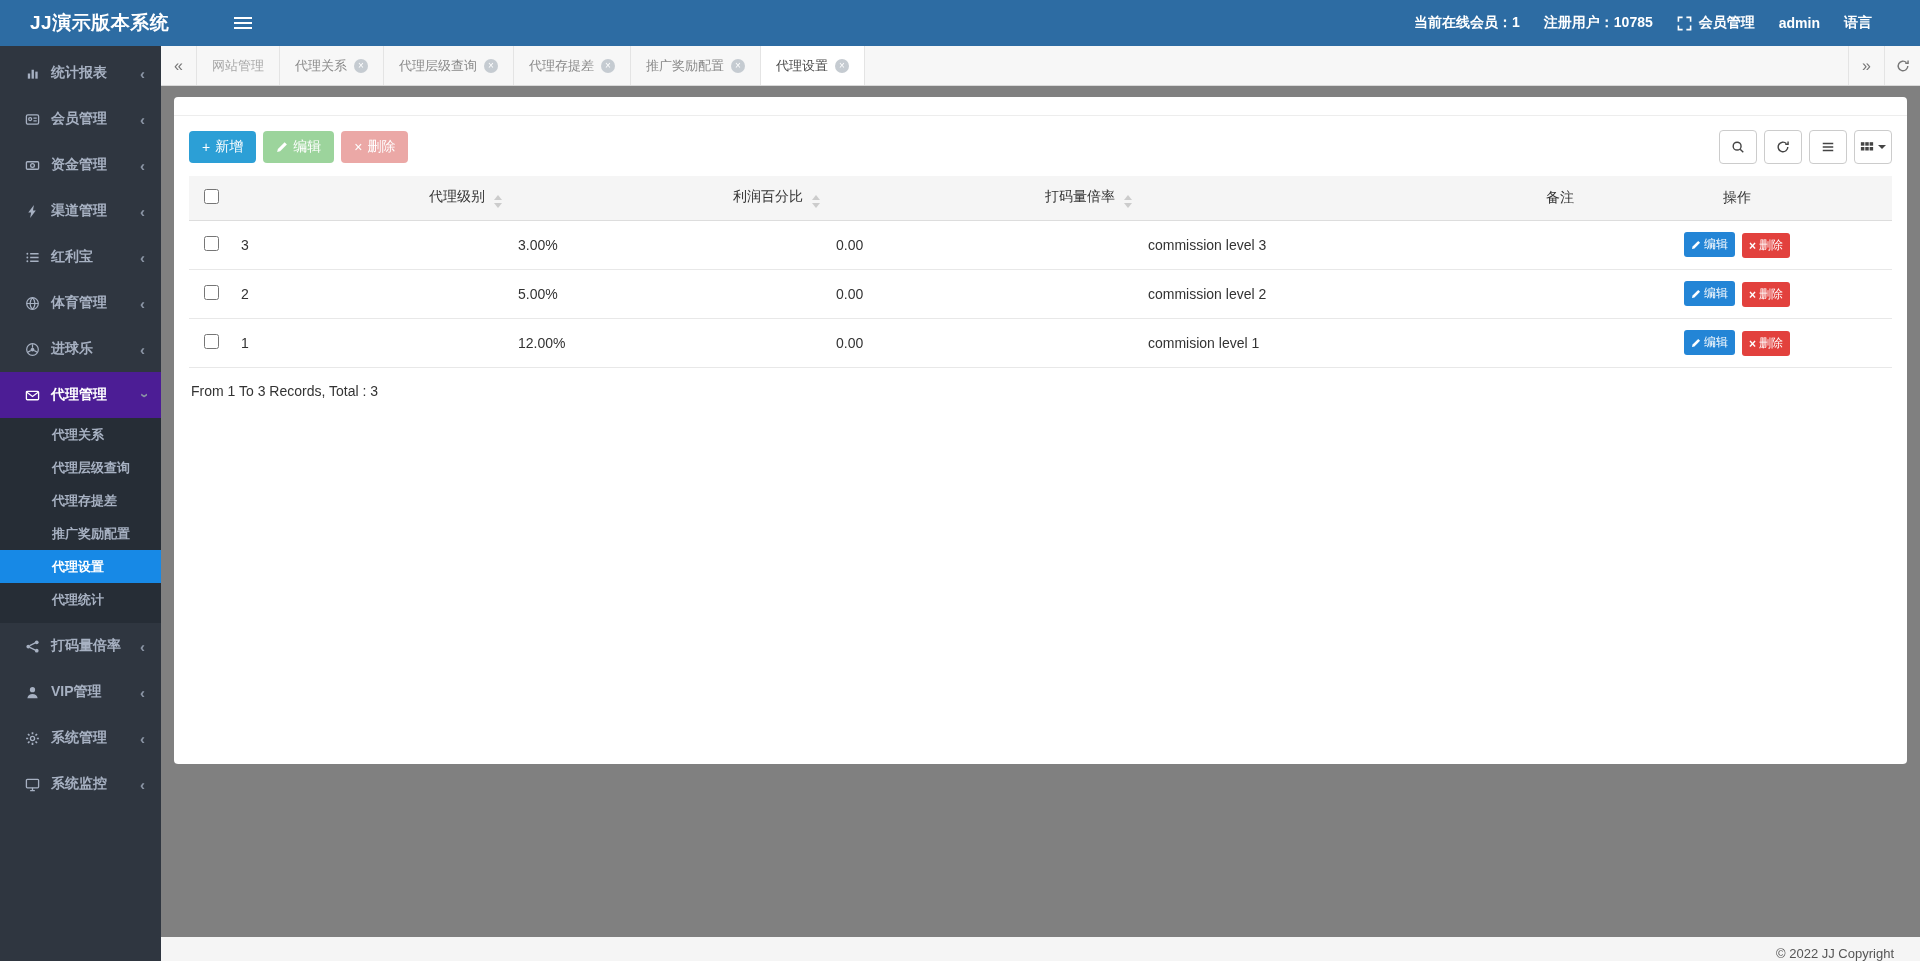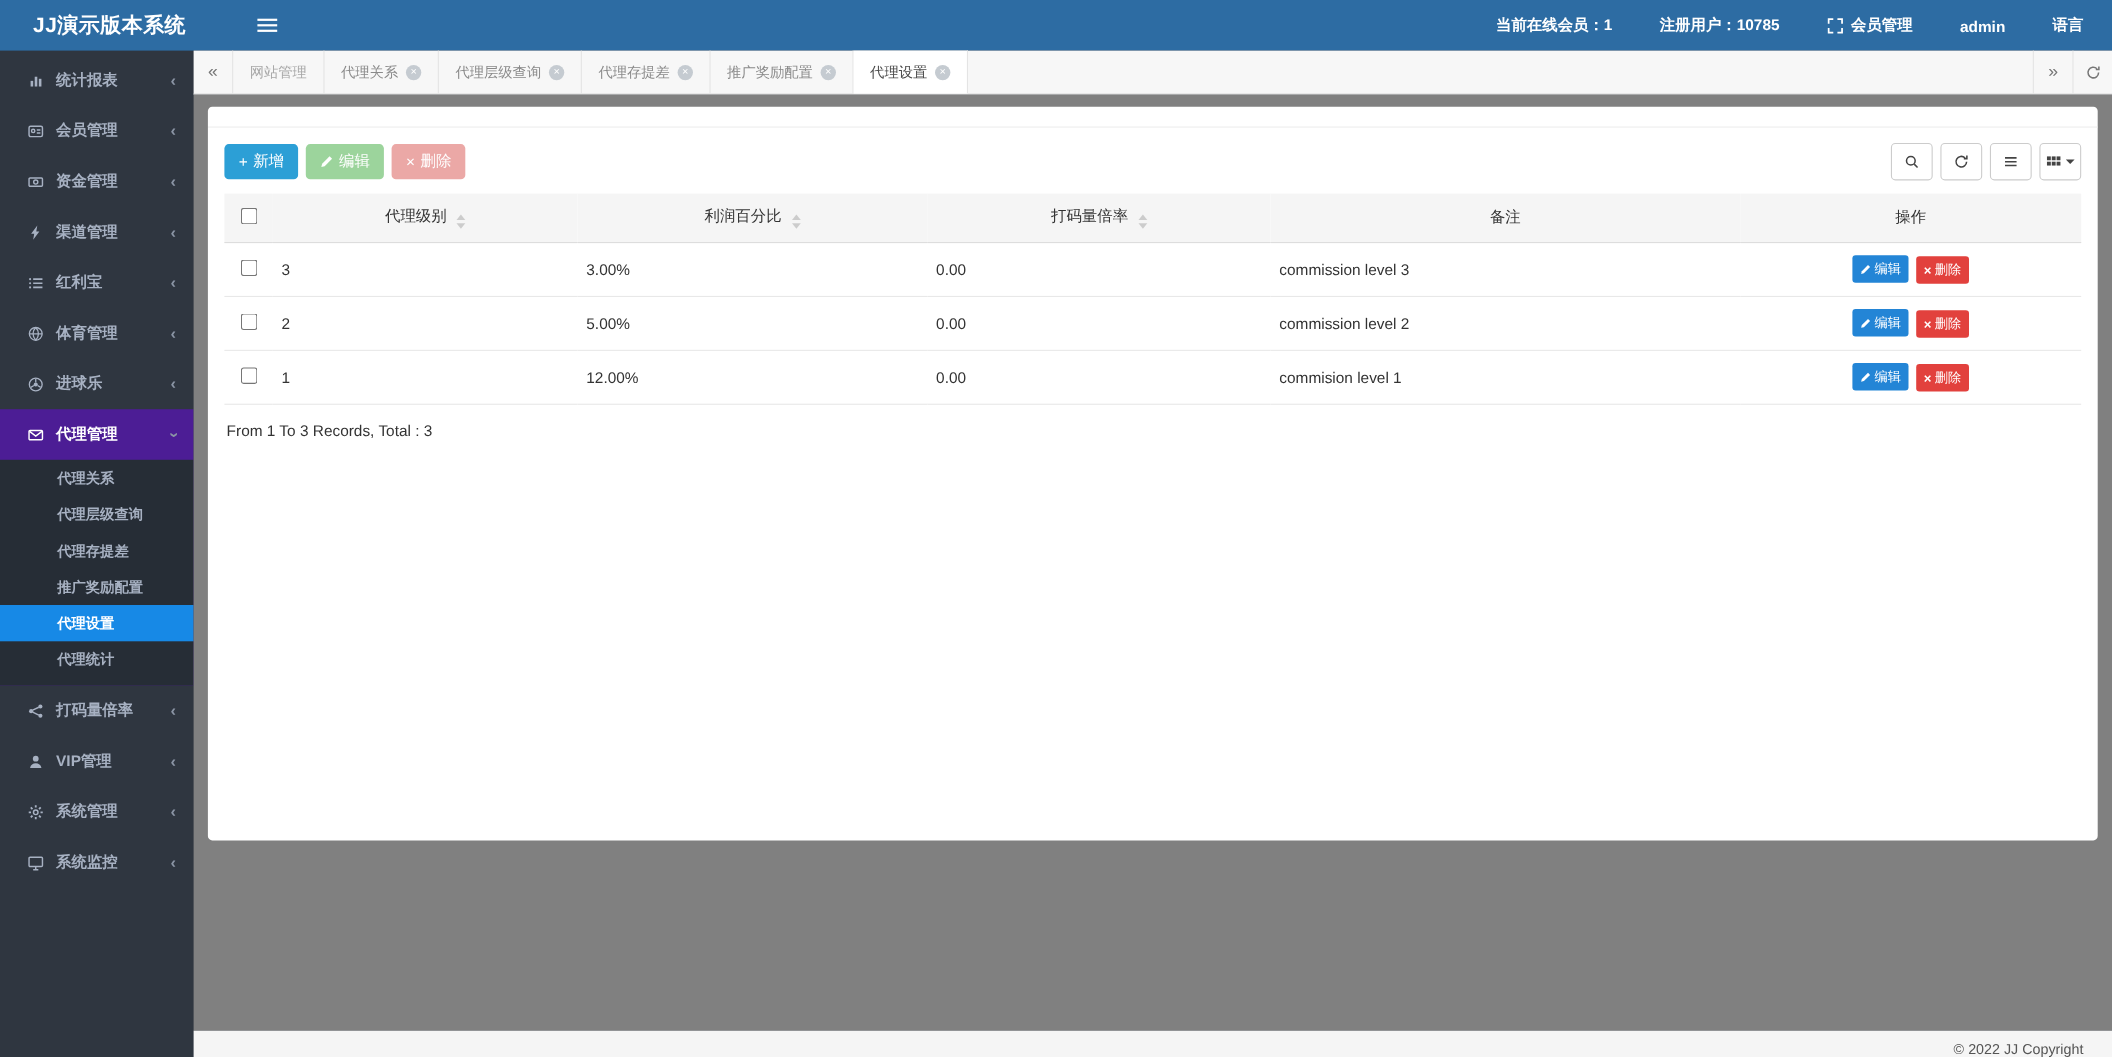--- a/index.html
+++ b/index.html
@@ -7,26 +7,26 @@
   body{
     font-family:"Liberation Sans","DejaVu Sans",sans-serif;
     background:#2f3640;
     overflow:hidden;
   }
   
   .topbar{height:46px;background:#2d6ca3;display:flex;align-items:center;color:#fff}
   .brand{width:200px;flex:none;padding-left:30px;font-size:19px;font-weight:bold;letter-spacing:.5px;white-space:nowrap}
   .hamburger{display:inline-flex;flex-direction:column;gap:3px;margin-left:34px;cursor:pointer}
   .hamburger i{display:block;width:18px;height:2px;background:#fff}
-  .topbar-right{margin-left:auto;display:flex;align-items:flex-end;gap:43px;padding-right:26px;font-size:14px;font-weight:bold}
+  .topbar-right{margin-left:auto;display:flex;align-items:center;gap:24px;padding-right:48px;font-size:14px;font-weight:bold}
   .titem{display:flex;align-items:center;gap:7px;white-space:nowrap}
   .titem.link{cursor:pointer}
   
   .layout{display:flex;height:915px}
-  .sidebar{width:176px;flex:none;padding-top:4px}
+  .sidebar{width:161px;flex:none;padding-top:4px}
   .nav-item{height:46px;display:flex;align-items:center;gap:11px;padding:0 16px 0 24px;color:#a7b1c2;font-size:14px;font-weight:bold;cursor:pointer;white-space:nowrap}
   .nicon{display:inline-flex;width:16px;justify-content:center;flex:none}
   .chev{margin-left:auto;font-size:15px;color:#8b95a5;line-height:1}
   .chev.down{transform:rotate(-90deg)}
   .agent-group{background:#4c1d95}
   .agent-group>.nav-item{color:#fff}
   .submenu{background:#262d36;padding-bottom:7px}
   .sub-item{height:33px;line-height:33px;padding-left:52px;font-size:13px;color:#a7b1c2;font-weight:bold;cursor:pointer;white-space:nowrap}
   .sub-item.active{background:#1789e6;color:#fff}
   
@@ -47,21 +47,21 @@
   .btn{display:inline-flex;align-items:center;gap:5px;border:none;border-radius:4px;color:#fff;font-size:14px;padding:7px 13px;cursor:pointer;font-family:inherit}
   .btn+.btn{margin-left:7px}
   .btn-add{background:#2c9fd6}
   .btn-edit{background:#5cb85c;opacity:.6;cursor:not-allowed}
   .btn-delete{background:#d9534f;opacity:.5;cursor:not-allowed}
   .icon-btns{margin-left:auto;display:flex;gap:7px}
   .icon-btn{width:38px;height:34px;background:#fff;border:1px solid #ccc;border-radius:4px;display:inline-flex;align-items:center;justify-content:center;gap:4px;color:#444;cursor:pointer}
   .caret{width:0;height:0;border-left:4px solid transparent;border-right:4px solid transparent;border-top:4px solid #444}
   
   table{width:100%;border-collapse:collapse;font-size:14px;color:#333;table-layout:fixed}
-  thead th{background:#f5f5f5;font-weight:normal;text-align:center;padding:12px 8px;border-bottom:1px solid #ddd;white-space:nowrap}
+  thead th{background:#f5f5f5;font-weight:normal;text-align:right;padding:12px 8px;border-bottom:1px solid #ddd;white-space:nowrap}
   tbody td{padding:11px 8px;border-bottom:1px solid #e8e8e8;white-space:nowrap;overflow:hidden}
   .chk{text-align:center}
   .chk input{width:15px;height:15px;cursor:pointer}
   th.ops,td.ops{text-align:center}
   .sort{display:inline-flex;flex-direction:column;gap:3px;margin-left:9px;vertical-align:1px}
   .sort i{width:0;height:0;border-left:4px solid transparent;border-right:4px solid transparent}
   .sort .up{border-bottom:5px solid #ccc}
   .sort .down{border-top:5px solid #ccc}
   .row-btn{display:inline-flex;align-items:center;gap:3px;border:none;border-radius:3px;color:#fff;font-size:12px;padding:4px 7px;cursor:pointer;font-family:inherit}
   .row-btn.edit{background:#2385d6}

